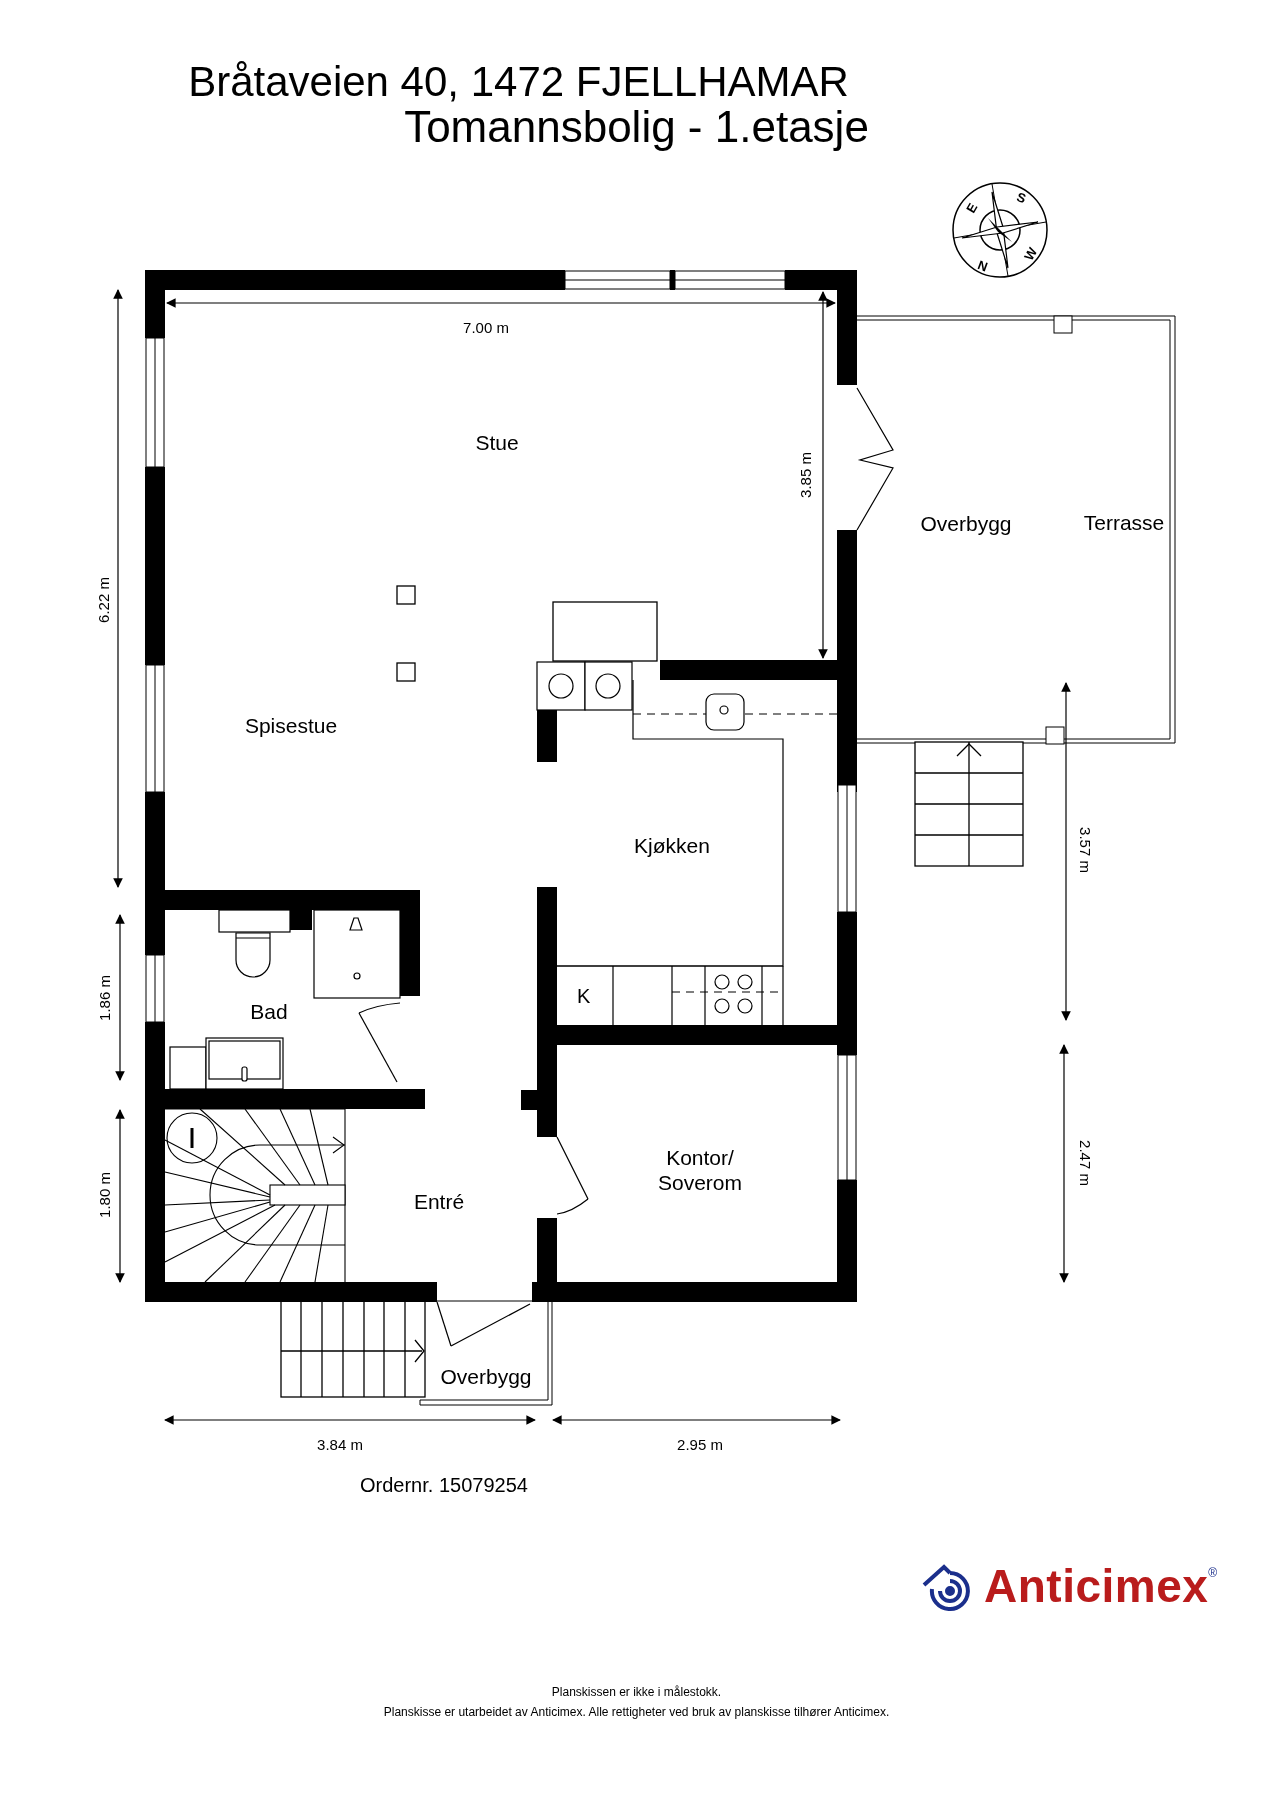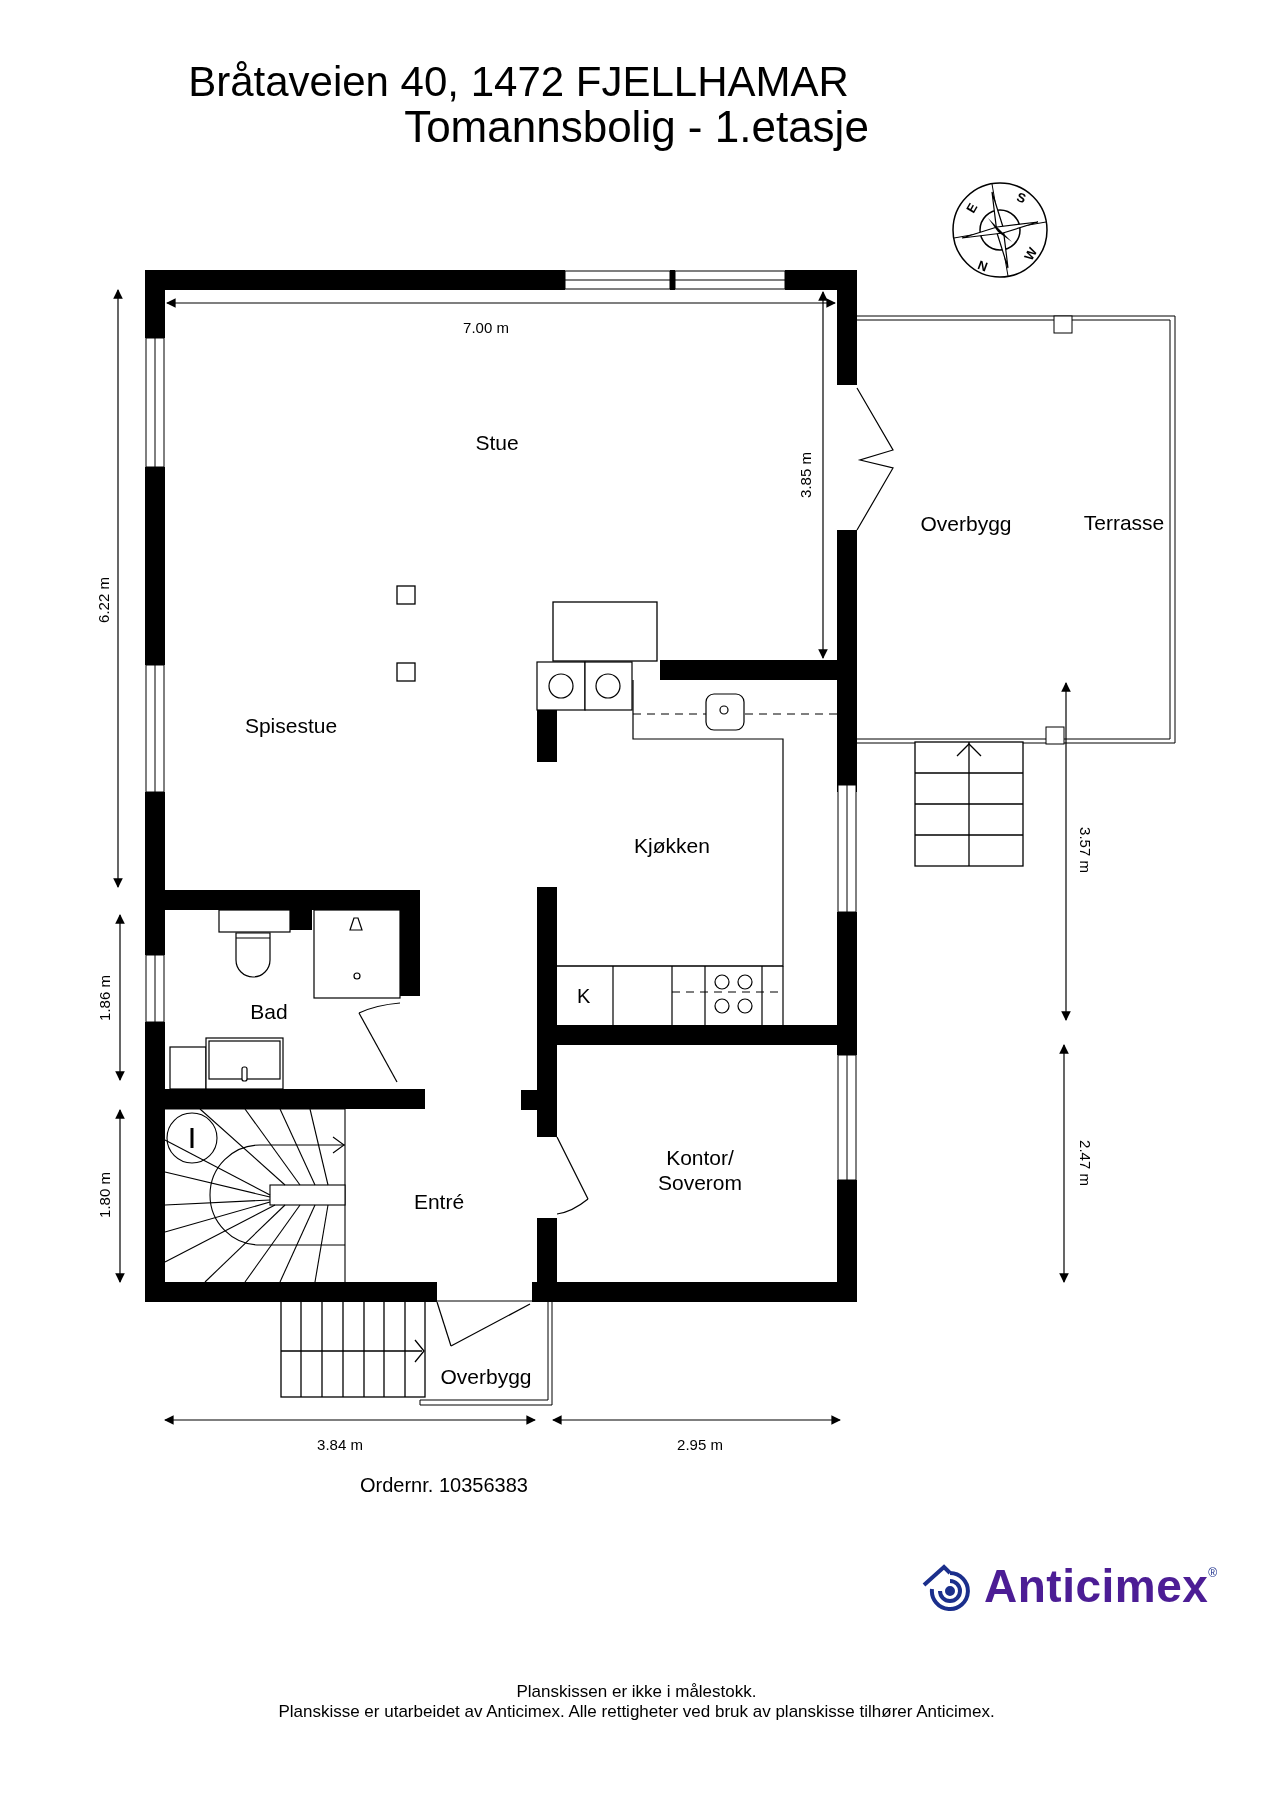--- a/index.html
+++ b/index.html
@@ -2,23 +2,23 @@
 <html><head>
   <meta charset="utf-8">
   <style>
     html, body { margin: 0; padding: 0; background: #ffffff; }
     body { width: 1273px; height: 1800px; position: relative; overflow: hidden; font-family: "Liberation Sans", sans-serif; color: #000; }
     .title { position: absolute; left: 0; width: 1037px; text-align: center; top: 58px; font-size: 42px; line-height: 48px; }
     .subtitle { position: absolute; left: 0; width: 1273px; text-align: center; top: 106px; font-size: 44px; line-height: 42px; }
     svg.plan { position: absolute; left: 0; top: 0; }
     .order { position: absolute; left: 360px; top: 1474px; font-size: 20px; }
     .logo { position: absolute; left: 920px; top: 1556px; height: 60px; display: flex; align-items: center; }
-    .logo-text { font-size: 46px; font-weight: bold; color: #4c1d95; letter-spacing: 0.5px; margin-left: 8px; }
+    .logo-text { font-size: 46px; font-weight: bold; color: #b91c1c; letter-spacing: 0.5px; margin-left: 8px; }
     .logo-reg { font-size: 12px; color: #1b2f8c; align-self: flex-start; margin-top: 10px; }
-    .footer { position: absolute; left: 0; width: 1273px; top: 1682px; text-align: center; font-size: 17px; line-height: 20px; }
+    .footer { position: absolute; left: 0; width: 1273px; top: 1682px; text-align: center; font-size: 12px; line-height: 20px; }
     .footer div { white-space: nowrap; }
   </style>
 </head>
 <body>
 
 <div class="title">Bråtaveien 40, 1472 FJELLHAMAR</div>
 <div class="subtitle">Tomannsbolig - 1.etasje</div>
 
 <svg class="plan" width="1273" height="1800" viewBox="0 0 1273 1800" xmlns="http://www.w3.org/2000/svg" font-family="Liberation Sans, sans-serif">
   <defs>
@@ -246,21 +246,21 @@
     <text x="269" y="1019" text-anchor="middle">Bad</text>
     <text x="439" y="1209" text-anchor="middle">Entré</text>
     <text x="700" y="1165" text-anchor="middle">Kontor/</text>
     <text x="700" y="1190" text-anchor="middle">Soverom</text>
     <text x="966" y="531" text-anchor="middle">Overbygg</text>
     <text x="1124" y="530" text-anchor="middle">Terrasse</text>
     <text x="486" y="1384" text-anchor="middle">Overbygg</text>
   </g>
 </svg>
 
-<div class="order">Ordernr. 10356383</div>
+<div class="order">Ordernr. 15079254</div>
 
 <div class="logo">
   <svg width="56" height="50" viewBox="0 0 56 50">
     <g fill="none" stroke="#1b2f8c" stroke-width="4">
       <polyline points="4,24 24,6 30,12"></polyline>
       <path d="M12,28 A18,18 0 1 0 30,12"></path>
       <path d="M20,30 A10,10 0 1 0 30,20"></path>
       <circle cx="30" cy="30" r="3" fill="#1b2f8c"></circle>
     </g>
   </svg>

